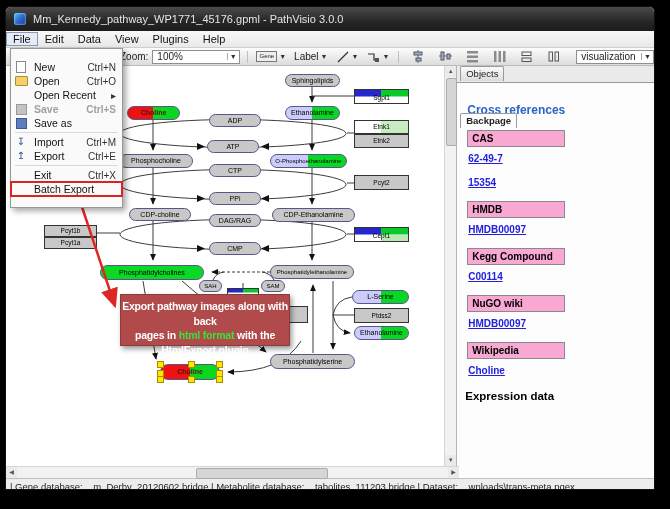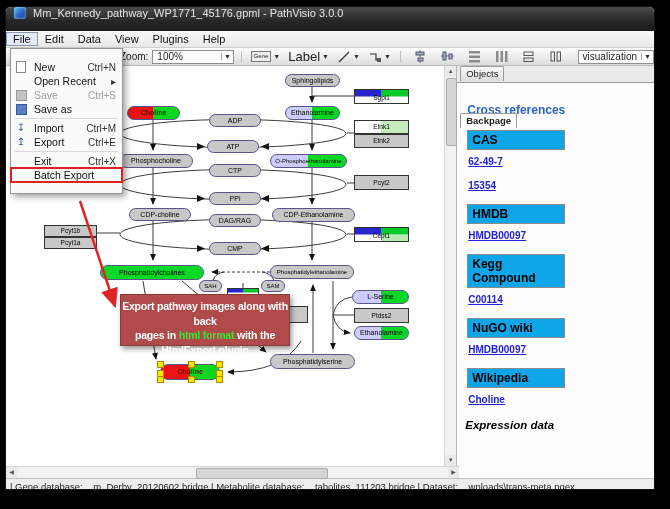--- a/index.html
+++ b/index.html
@@ -2,21 +2,21 @@
 <html><head>
 <meta charset="utf-8">
 <style>
   html,body{margin:0;padding:0;background:#000;width:670px;height:509px;overflow:hidden;
     font-family:"Liberation Sans", sans-serif;}
   .page{position:relative;width:670px;height:509px;background:#000;}
   .win{position:absolute;left:5px;top:6px;width:650px;height:484px;background:#f0f0f0;
     border-radius:6px 6px 2px 2px;overflow:hidden;border:1px solid #111;box-sizing:border-box;}
   
   .titlebar{height:24px;background:linear-gradient(#4a4a4a,#262626 60%,#1c1c1c);
-    display:flex;padding-left:8px;color:#e6e6e6;font-size:11px;}
+    display:flex;align-items:center;padding-left:8px;color:#e6e6e6;font-size:11px;}
   .appicon{width:12px;height:12px;border-radius:3px;margin-right:7px;
     background:linear-gradient(135deg,#4fc3f7 0%,#2d62c9 55%,#1b3f8f 100%);box-shadow:inset 0 0 2px #bff;}
   
   .menubar{height:16px;background:linear-gradient(#f8f8f8,#e9e9e9);border-bottom:1px solid #cfcfcf;
     display:flex;align-items:center;font-size:11px;color:#111;}
   .menubar .mi{padding:1px 7px;}
   .menubar .mi.active{background:#e6ecf7;border:1px solid #8a9ab5;padding:0 6px;}
   
   .toolbar{height:17px;background:linear-gradient(#fdfdfd,#dcdcdc);border-bottom:1px solid #bdbdbd;
     display:flex;align-items:center;font-size:10px;color:#222;gap:4px;padding-left:4px;}
@@ -41,34 +41,34 @@
   
   .sidepanel{width:199px;background:#f0f0f0;border-left:1px solid #b5b5b5;box-sizing:border-box;display:flex;flex-direction:column;}
   .tabs{display:flex;height:16px;align-items:flex-start;padding-left:3px;gap:8px;background:#eaeaea;flex-direction:column;}
   .tab{font-size:9.5px;padding:1px 5px 2px;background:linear-gradient(#fafafa,#dcdcdc);
     border:1px solid #9a9a9a;border-bottom:none;border-radius:2px 2px 0 0;color:#222;}
   .tab.active{background:#fdfdfd;height:12px;font-weight:bold;position:relative;top:1px;}
   .panelbody{flex:1;background:#fdfdfd;border-top:1px solid #9a9a9a;overflow:hidden;}
   .xrefhead{margin:20px 0 0 10px;color:#2d64c8;font-weight:bold;font-size:12px;}
   .xsec{margin:13px 0 0 10px;}
   .xsec:first-of-type{margin-top:24px;}
-  .xbox{width:88px;border:1px solid #8a8a8a;background:#0ea5e9;font-weight:bold;font-size:12px;
+  .xbox{width:88px;border:1px solid #8a8a8a;background:#f9a8d4;font-weight:bold;font-size:10px;
     padding:2px 4px;color:#000;}
   .xval{margin:6px 0 0 1px;font-size:10px;}
   .xval.link{color:#2121dd;font-weight:bold;text-decoration:underline;}
-  .xfoot{margin:14px 0 0 8px;font-weight:bold;font-size:11.5px;color:#000;font-style:italic;}
+  .xfoot{margin:14px 0 0 8px;font-weight:bold;font-size:11.5px;color:#000;}
   
   .statusbar{height:15px;background:#ededed;border-top:1px solid #c2c2c2;font-size:9.5px;
     color:#222;display:flex;align-items:center;padding-left:4px;}
   
   .filemenu{position:absolute;left:4px;top:41px;width:113px;background:#fafafa;border:1px solid #979797;
     box-shadow:3px 3px 6px rgba(0,0,0,.35);z-index:60;padding:11px 0;font-size:10.5px;box-sizing:border-box;}
   .fmi{display:grid;grid-template-columns:20px 1fr auto;align-items:center;height:14px;padding:0 6px 0 3px;color:#111;}
   .fmi .sc{color:#333;font-size:10px;}
-  .fmi.disabled,.fmi.disabled .sc{color:#a0a0a0;}
+  .fmi.disabled,.fmi.disabled .sc{color:#a0a0a0;font-weight:bold;}
   .fmi.boxed{outline:2px solid #dd2222;outline-offset:-1px;}
   .fmsep{height:1px;background:#d9d9d9;margin:2px 4px;}
   .micon{width:14px;height:12px;display:flex;align-items:center;justify-content:center;font-size:10px;}
   .ic-page{width:8px;height:10px;background:#fff;border:1px solid #888;}
   .ic-folder{width:11px;height:8px;background:#f3d069;border:1px solid #b08e35;border-radius:1px;}
   .ic-floppy{width:9px;height:9px;background:#5c7ec0;border:1px solid #3a5a97;}
   .ic-floppy.gray{background:#c3c3c3;border-color:#9a9a9a;}
   .ic-arrow{color:#2d4f8f;font-size:10px;line-height:10px;}
   
   .node{position:absolute;box-sizing:border-box;font-size:7px;color:#000;text-align:center;
@@ -119,21 +119,21 @@
     <div class="combo" style="width:100px">
       <span>100%</span>
       <span class="arr">▼</span>
     </div>
     <div class="tsep"></div>
     <div class="tbtn">
       <span class="dna">Gene</span>
       <span class="arr">▼</span>
     </div>
     <div class="tbtn">
-      <span style="font-size:13px">Label</span>
+      <span style="font-size:10px">Label</span>
       <span class="arr">▼</span>
     </div>
     <div class="tbtn">
       <span class="ticon">
             <svg width="12" height="12">
               <line x1="1" y1="11" x2="11" y2="1" stroke="#333" stroke-width="1.3"></line>
             </svg>
           </span>
       <span class="arr">▼</span>
     </div>
@@ -418,20 +418,27 @@
 
   <div class="filemenu">
     <div class="fmi">
       <span class="micon">
             <span class="ic-page"></span>
           </span>
       <span>New</span>
           <span class="sc">Ctrl+N</span>
     </div>
     <div class="fmi">
+      <span class="micon">
+            <span class="ic-folder"></span>
+          </span>
+      <span>Open</span>
+          <span class="sc">Ctrl+O</span>
+    </div>
+    <div class="fmi">
       <span class="micon"></span>
       <span>Open Recent</span>
           <span class="sc">▸</span>
     </div>
     <div class="fmi disabled">
       <span class="micon">
             <span class="ic-floppy gray"></span>
           </span>
       <span>Save</span>
           <span class="sc">Ctrl+S</span>

